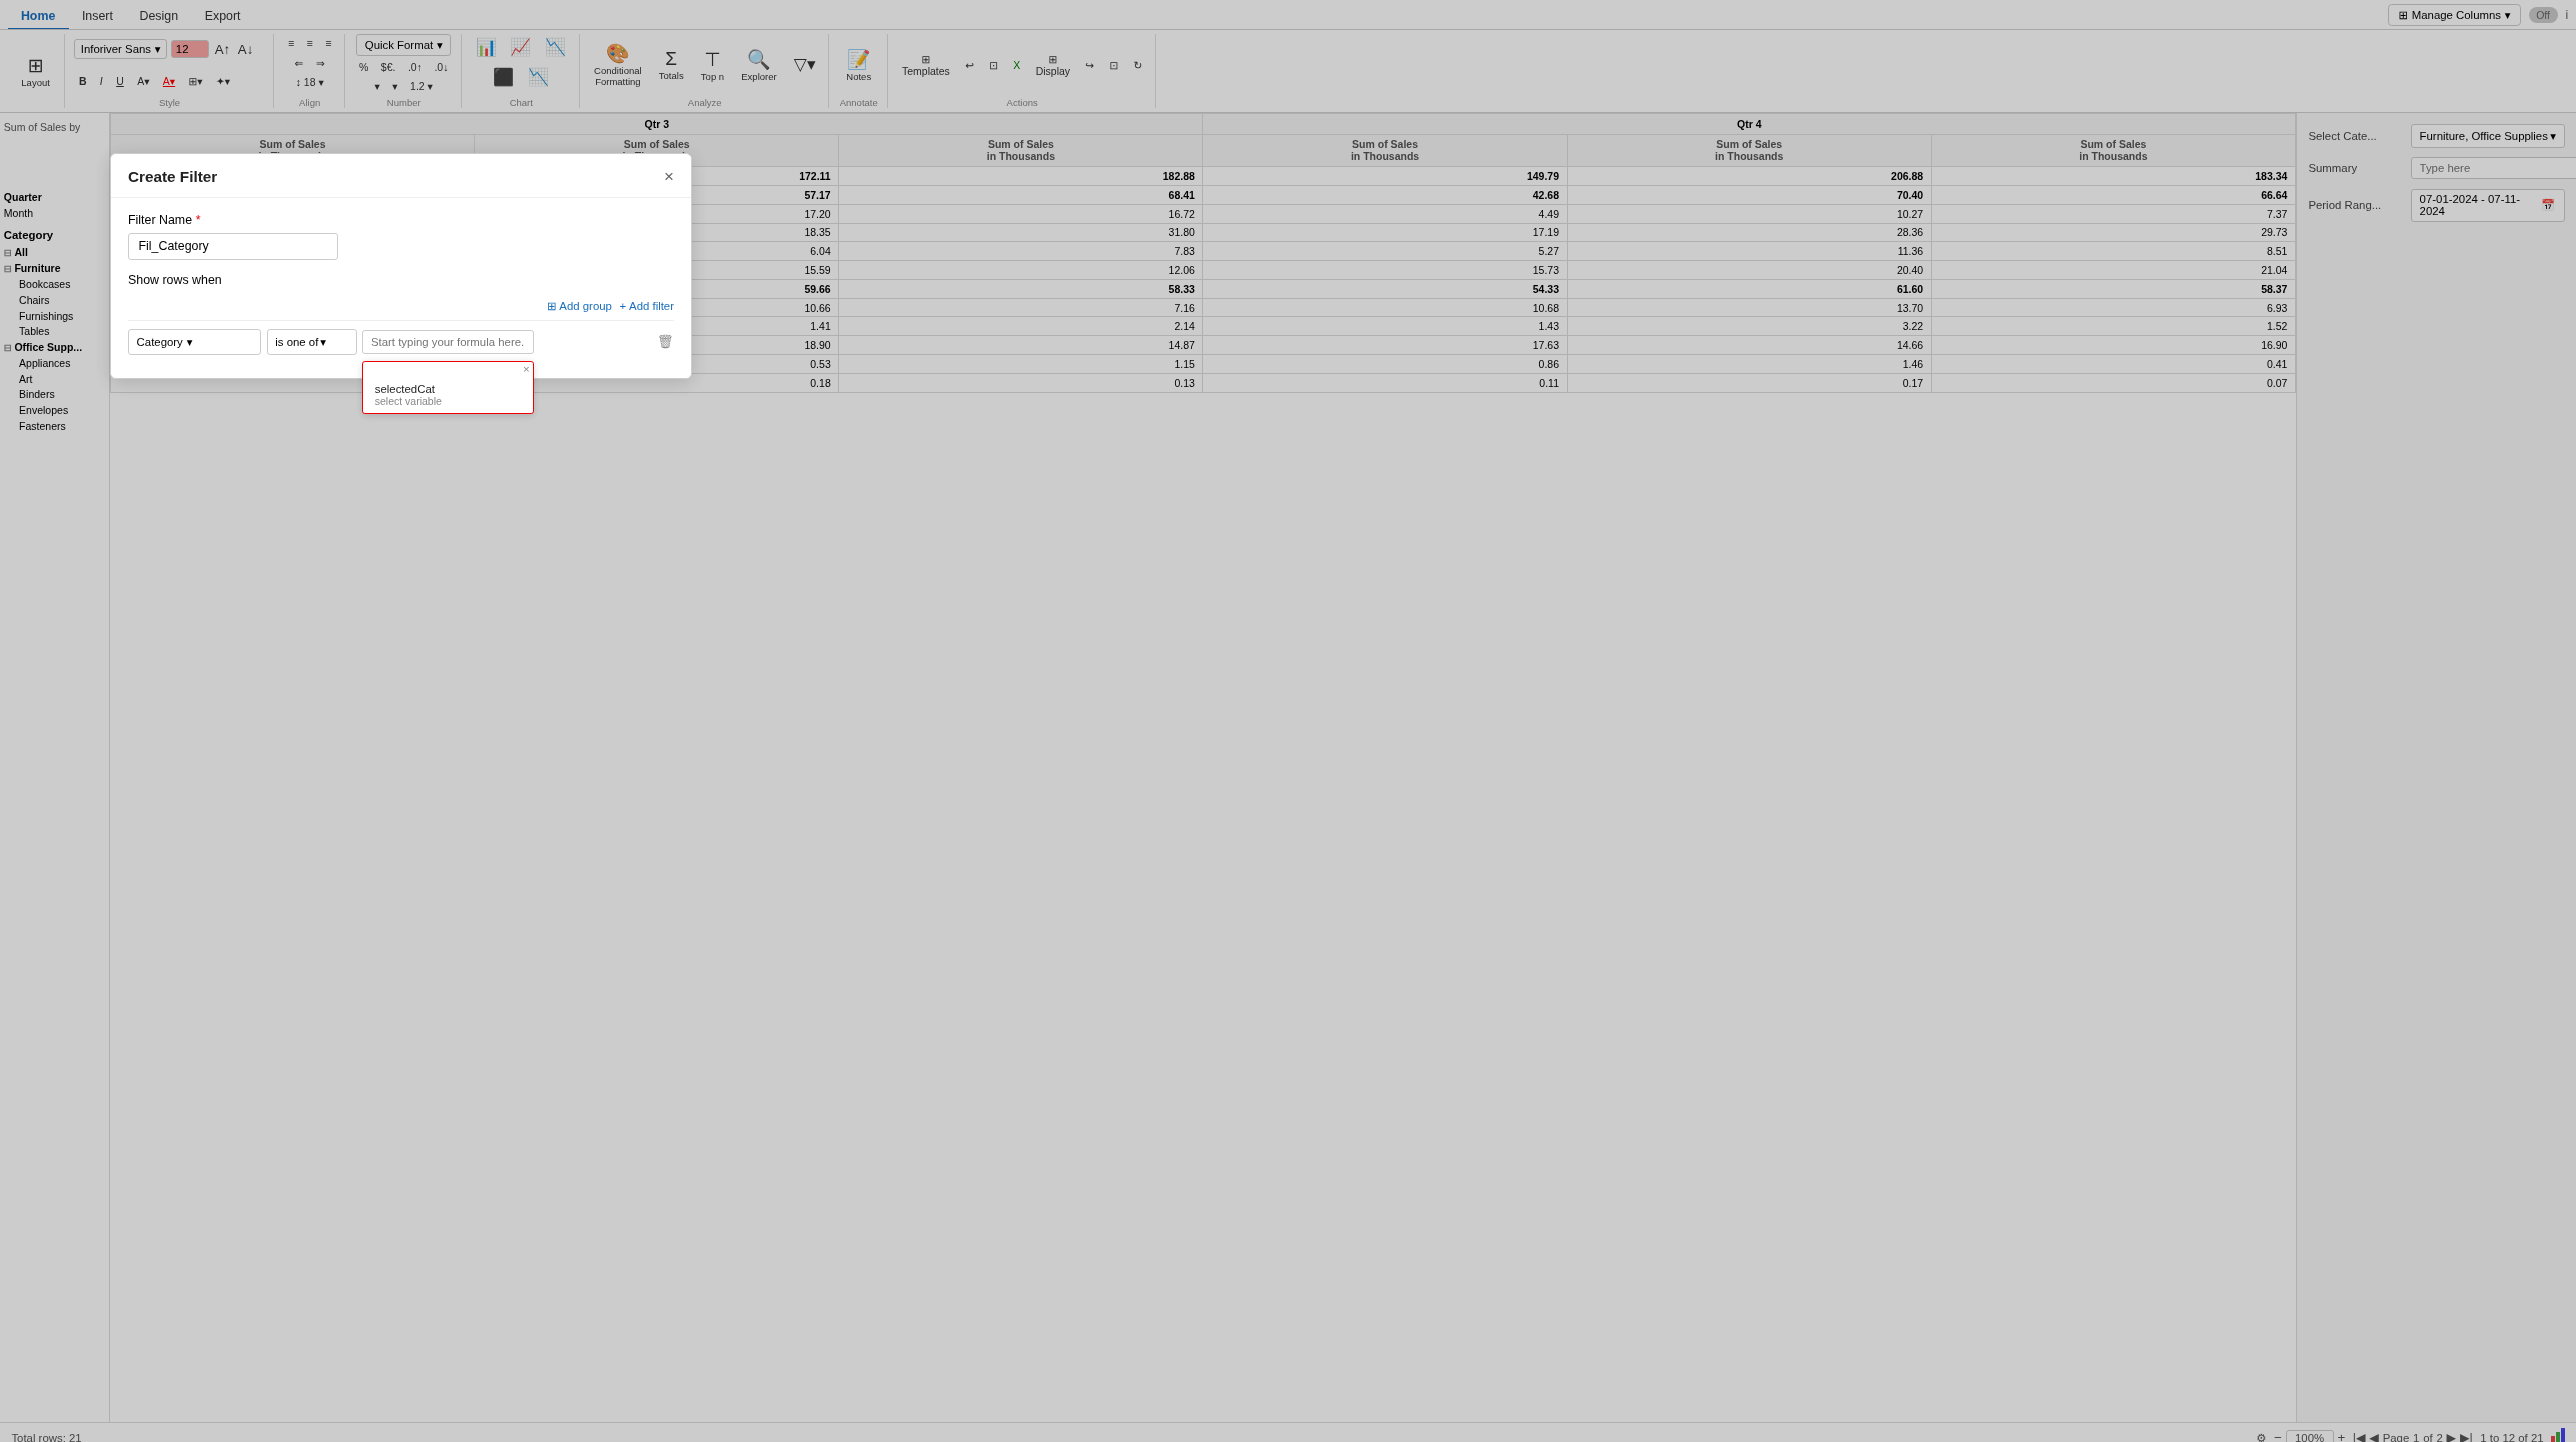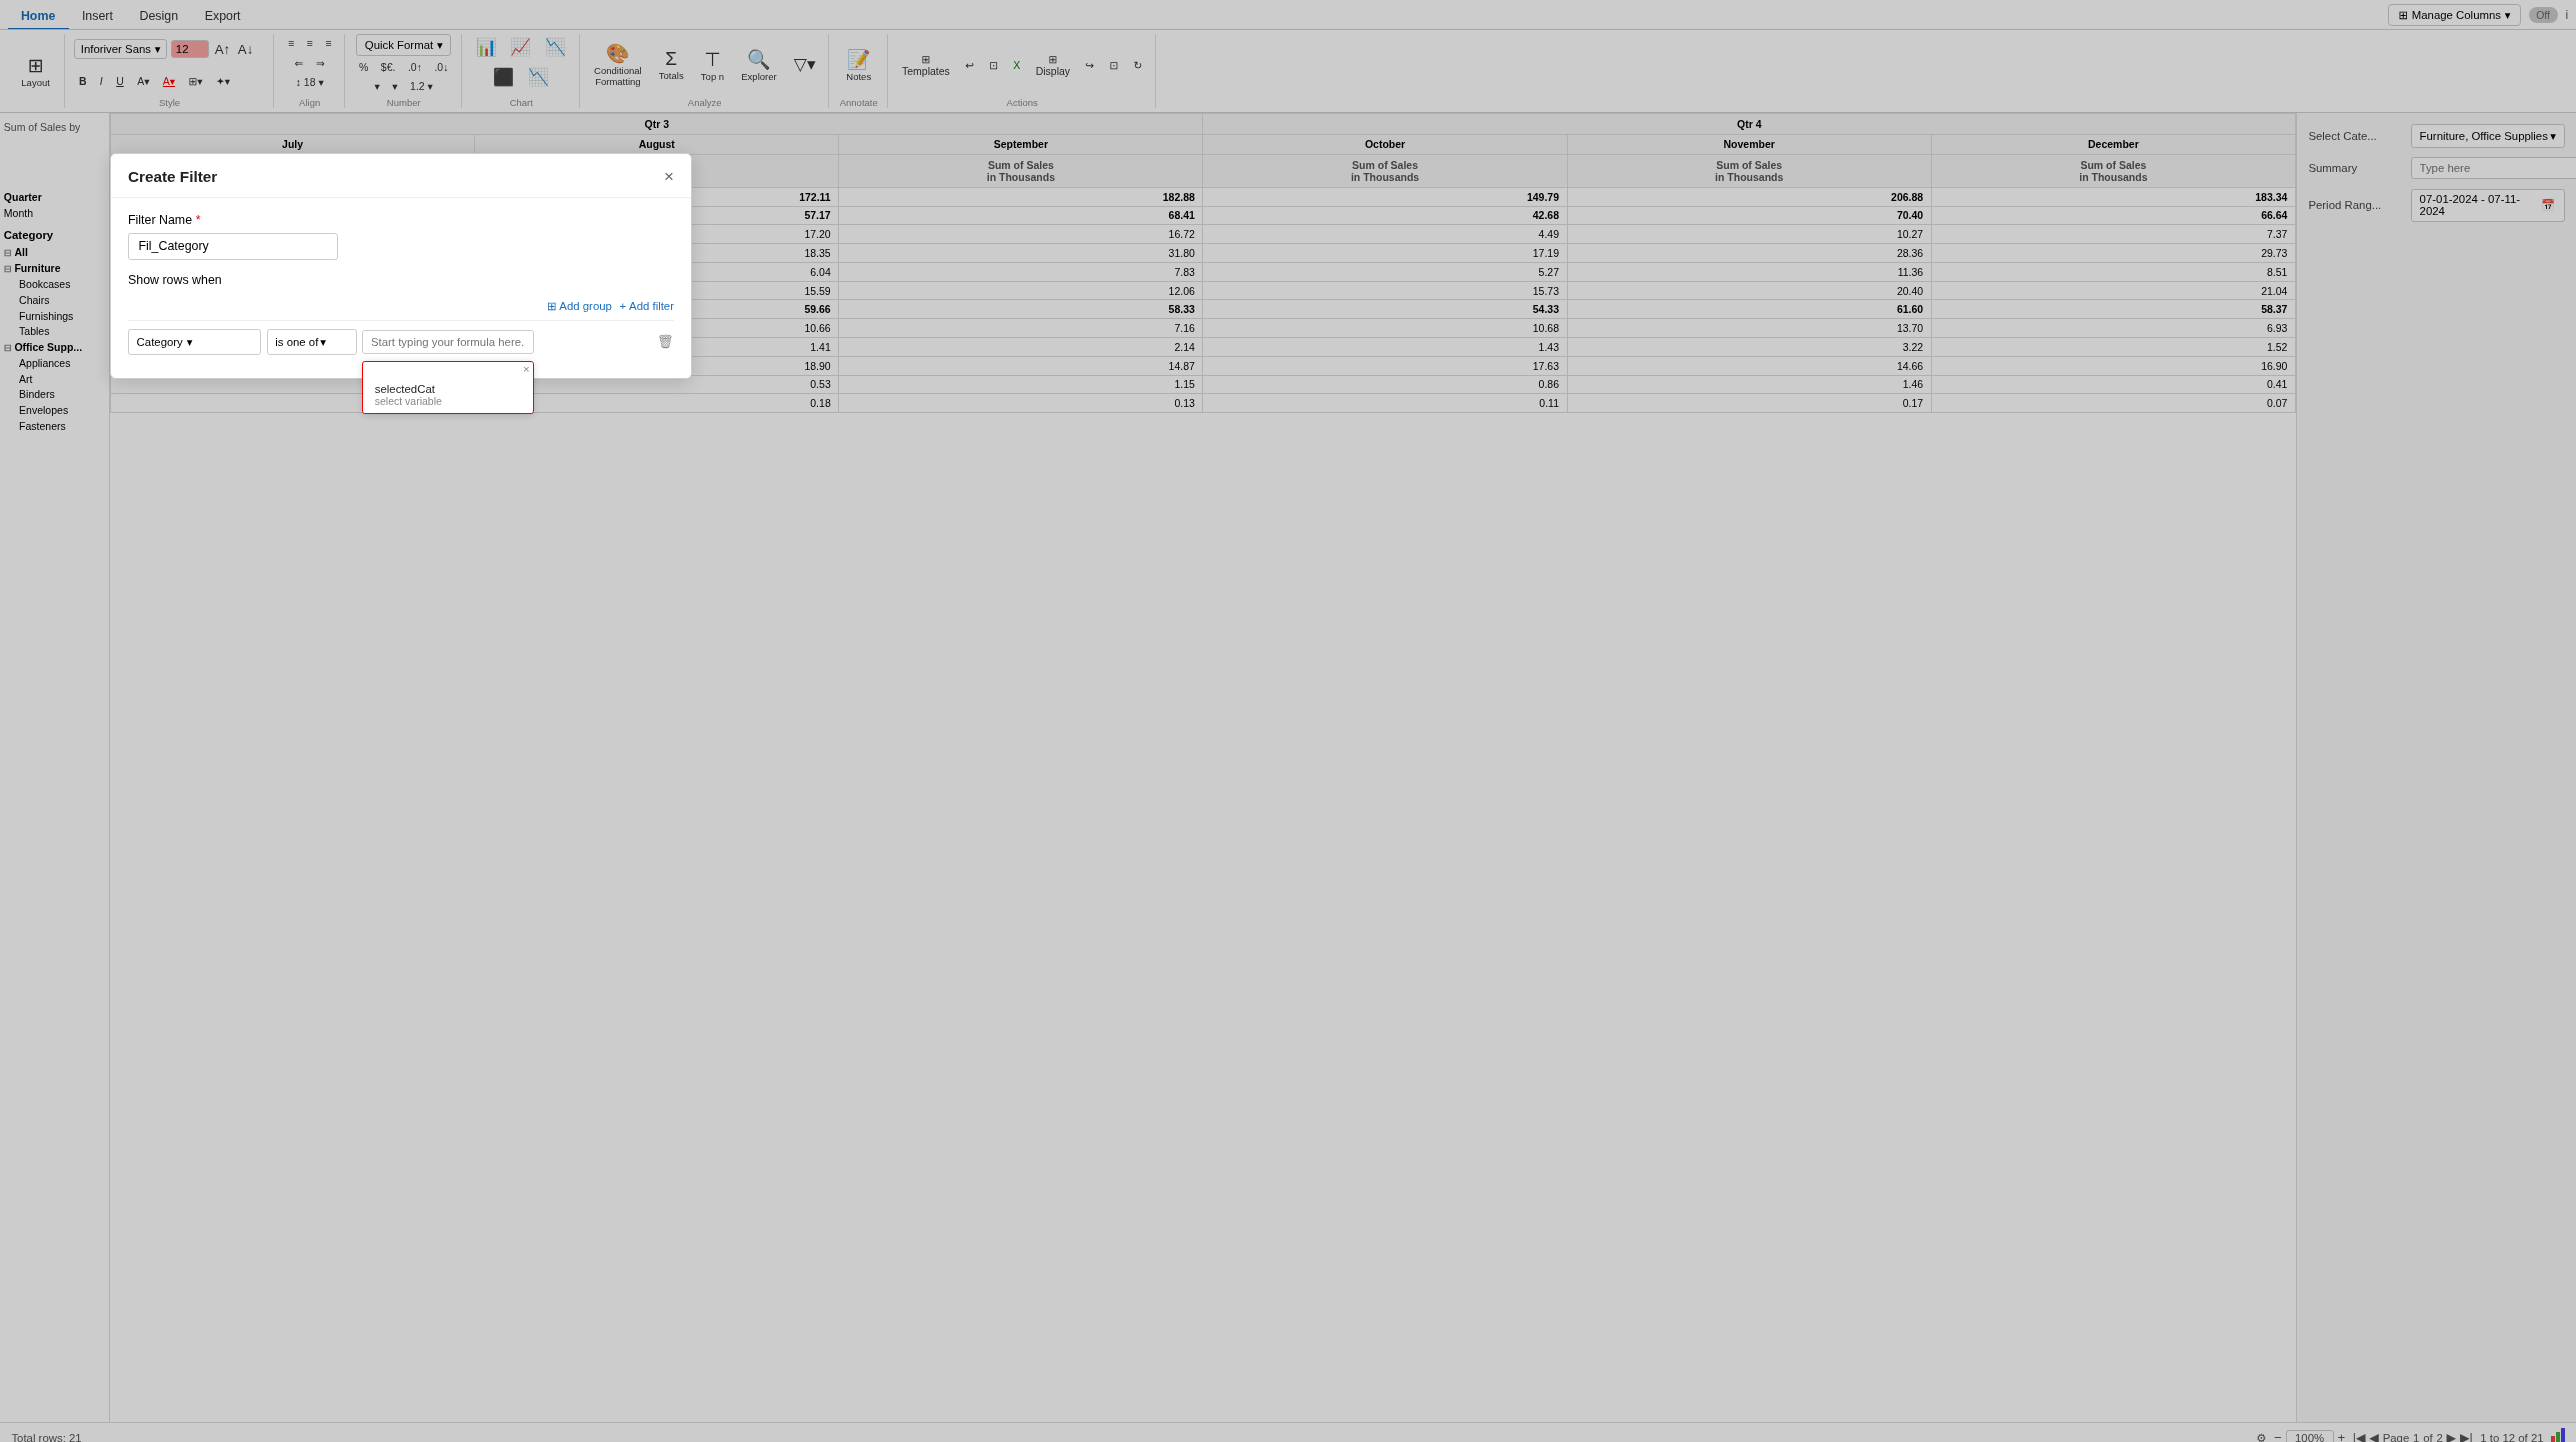--- a/index.html
+++ b/index.html
@@ -325,28 +325,20 @@
   </div>
 
   <div class="table-area">
     <table class="data-table">
       <thead>
         <tr>
           <th class="header-qtr" colspan="3">Qtr 3</th>
           <th class="header-qtr" colspan="3">Qtr 4</th>
         </tr>
         <tr>
-          <th class="header-month">July</th>
-          <th class="header-month">August</th>
-          <th class="header-month">September</th>
-          <th class="header-month">October</th>
-          <th class="header-month">November</th>
-          <th class="header-month">December</th>
-        </tr>
-        <tr>
           <th class="header-measure">Sum of Sales<br>in Thousands</th>
           <th class="header-measure">Sum of Sales<br>in Thousands</th>
           <th class="header-measure">Sum of Sales<br>in Thousands</th>
           <th class="header-measure">Sum of Sales<br>in Thousands</th>
           <th class="header-measure">Sum of Sales<br>in Thousands</th>
           <th class="header-measure">Sum of Sales<br>in Thousands</th>
         </tr>
       </thead>
       <tbody id="table-body">
       <tr class="bold-row">

